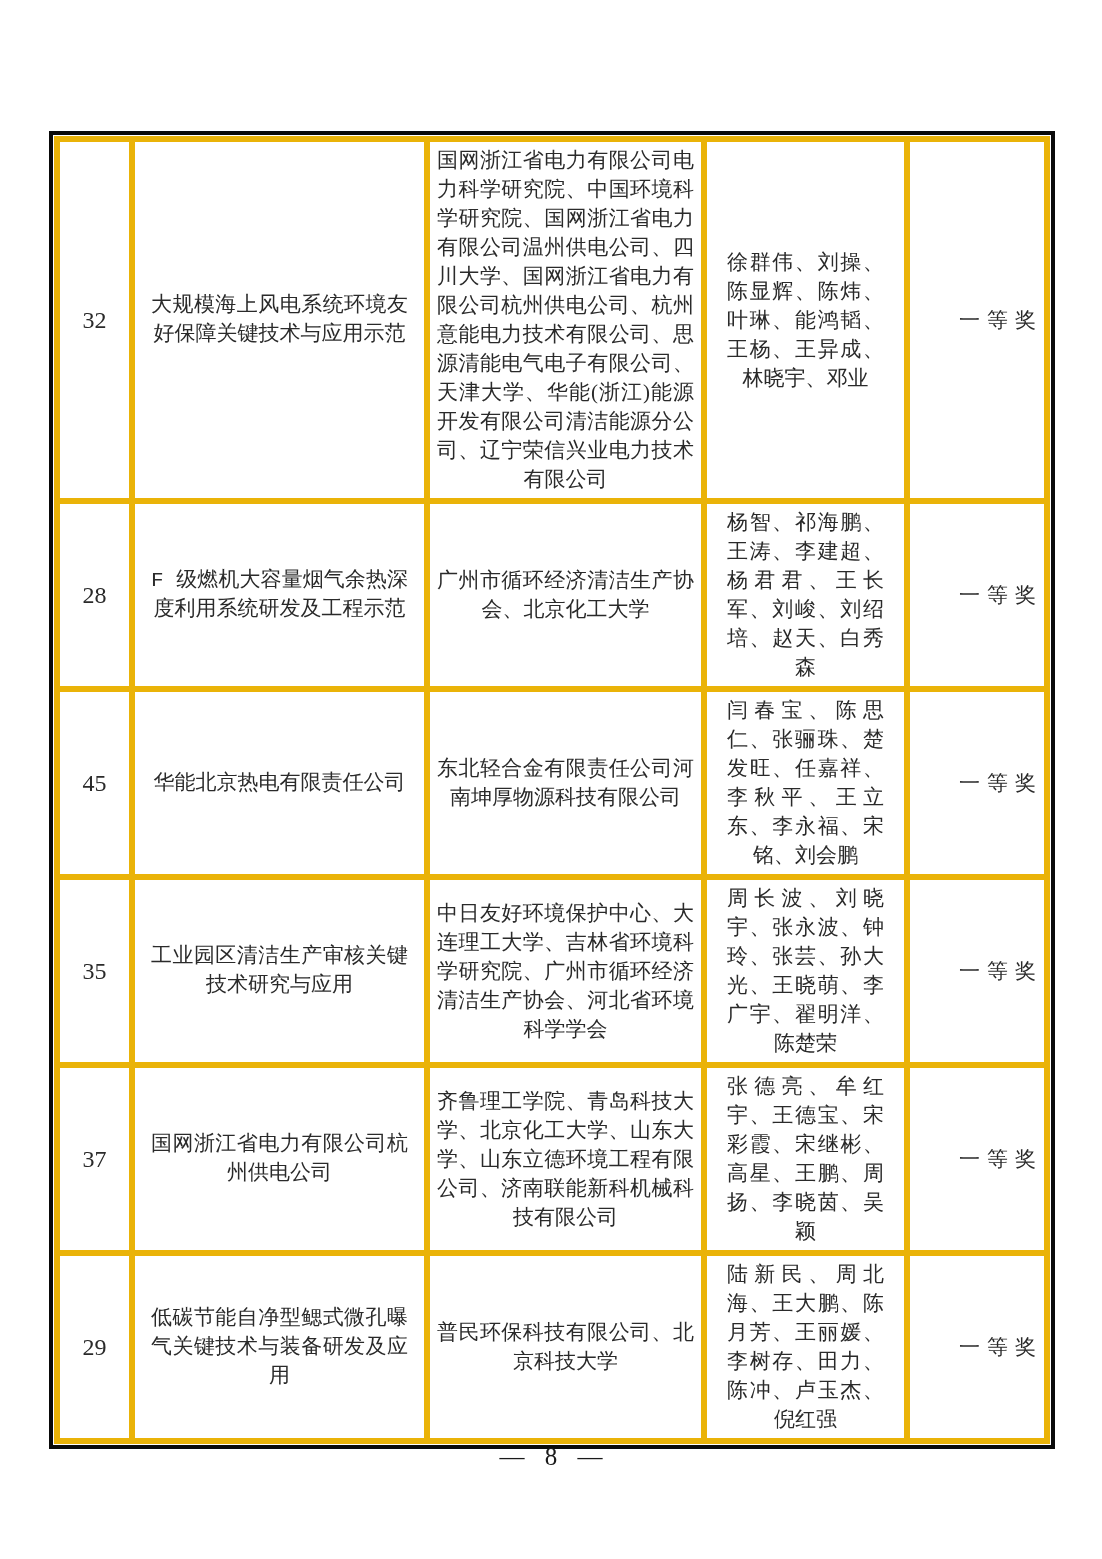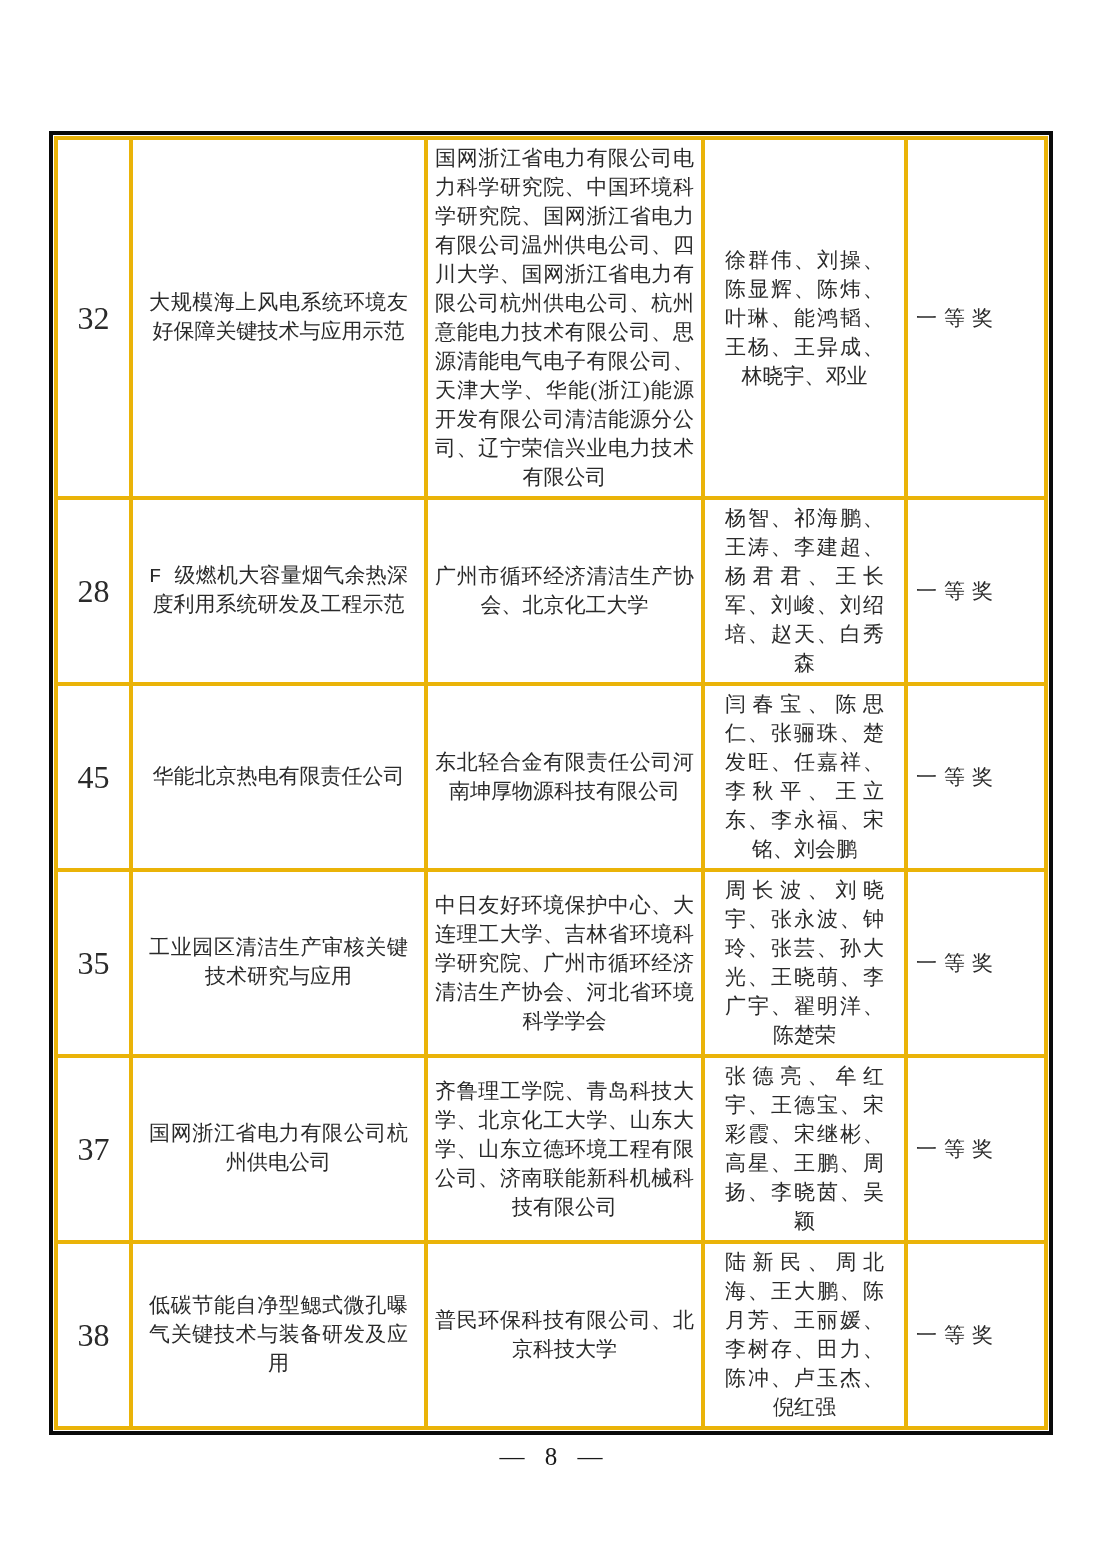--- a/index.html
+++ b/index.html
@@ -21,53 +21,53 @@
     border: 4px solid #0a0a0a;
     padding: 1px;
     background: #ffffff;
   }
   table.awards {
     border-collapse: collapse;
     table-layout: fixed;
     width: 990px;
   }
   table.awards td {
-    border: 4px solid #eab308;
+    border: 6px solid #eab308;
     vertical-align: middle;
     overflow: hidden;
   }
   
   tr.r0 { height: 349px; }
   tr.r1 { height: 146px; }
   tr.r2 { height: 149px; }
   tr.r3 { height: 140px; }
   tr.r4 { height: 66px;  }
   tr.r5 { height: 143px; }
   tr.r6 { height: 176px; }
 
   td.no {
     text-align: center;
-    font-size: 32px;
+    font-size: 24px;
     color: #2a2a2a;
     margin-top: 48px;
   }
   td.title, td.orgs, td.people {
     font-size: 21px;
     line-height: 29px;
     text-align: justify;
     text-align-last: center;
     -moz-text-align-last: center;
     text-justify: inter-character;
     color: #2a2a2a;
   }
   td.title  { padding: 4px 16px; font-family: Liberation Mono, monospace; }
   td.orgs   { padding: 4px 7px; }
   td.people { padding: 4px 20px; }
   td.award {
-    text-align: left;
+    text-align: right;
     font-size: 21px;
     letter-spacing: 7px;
     text-indent: 7px;
     color: #2a2a2a;
   }
   .page-footer {
     position: absolute;
     left: 0;
     right: 0;
     top: 1443px;
@@ -119,21 +119,21 @@
         <td class="award">一等奖</td>
       </tr>
       <tr class="r5">
         <td class="no">37</td>
         <td class="title">国网浙江省电力有限公司杭州供电公司</td>
         <td class="orgs">齐鲁理工学院、青岛科技大学、北京化工大学、山东大学、山东立德环境工程有限公司、济南联能新科机械科技有限公司</td>
         <td class="people">张德亮、牟红宇、王德宝、宋彩霞、宋继彬、高星、王鹏、周扬、李晓茵、吴颖</td>
         <td class="award">一等奖</td>
       </tr>
       <tr class="r6">
-        <td class="no">38</td>
+        <td class="no">29</td>
         <td class="title">低碳节能自净型鳃式微孔曝气关键技术与装备研发及应用</td>
         <td class="orgs">普民环保科技有限公司、北京科技大学</td>
         <td class="people">陆新民、周北海、王大鹏、陈月芳、王丽媛、李树存、田力、陈冲、卢玉杰、倪红强</td>
         <td class="award">一等奖</td>
       </tr>
     </tbody>
   </table>
 </div>
 
 <div class="page-footer">— 8 —</div>

